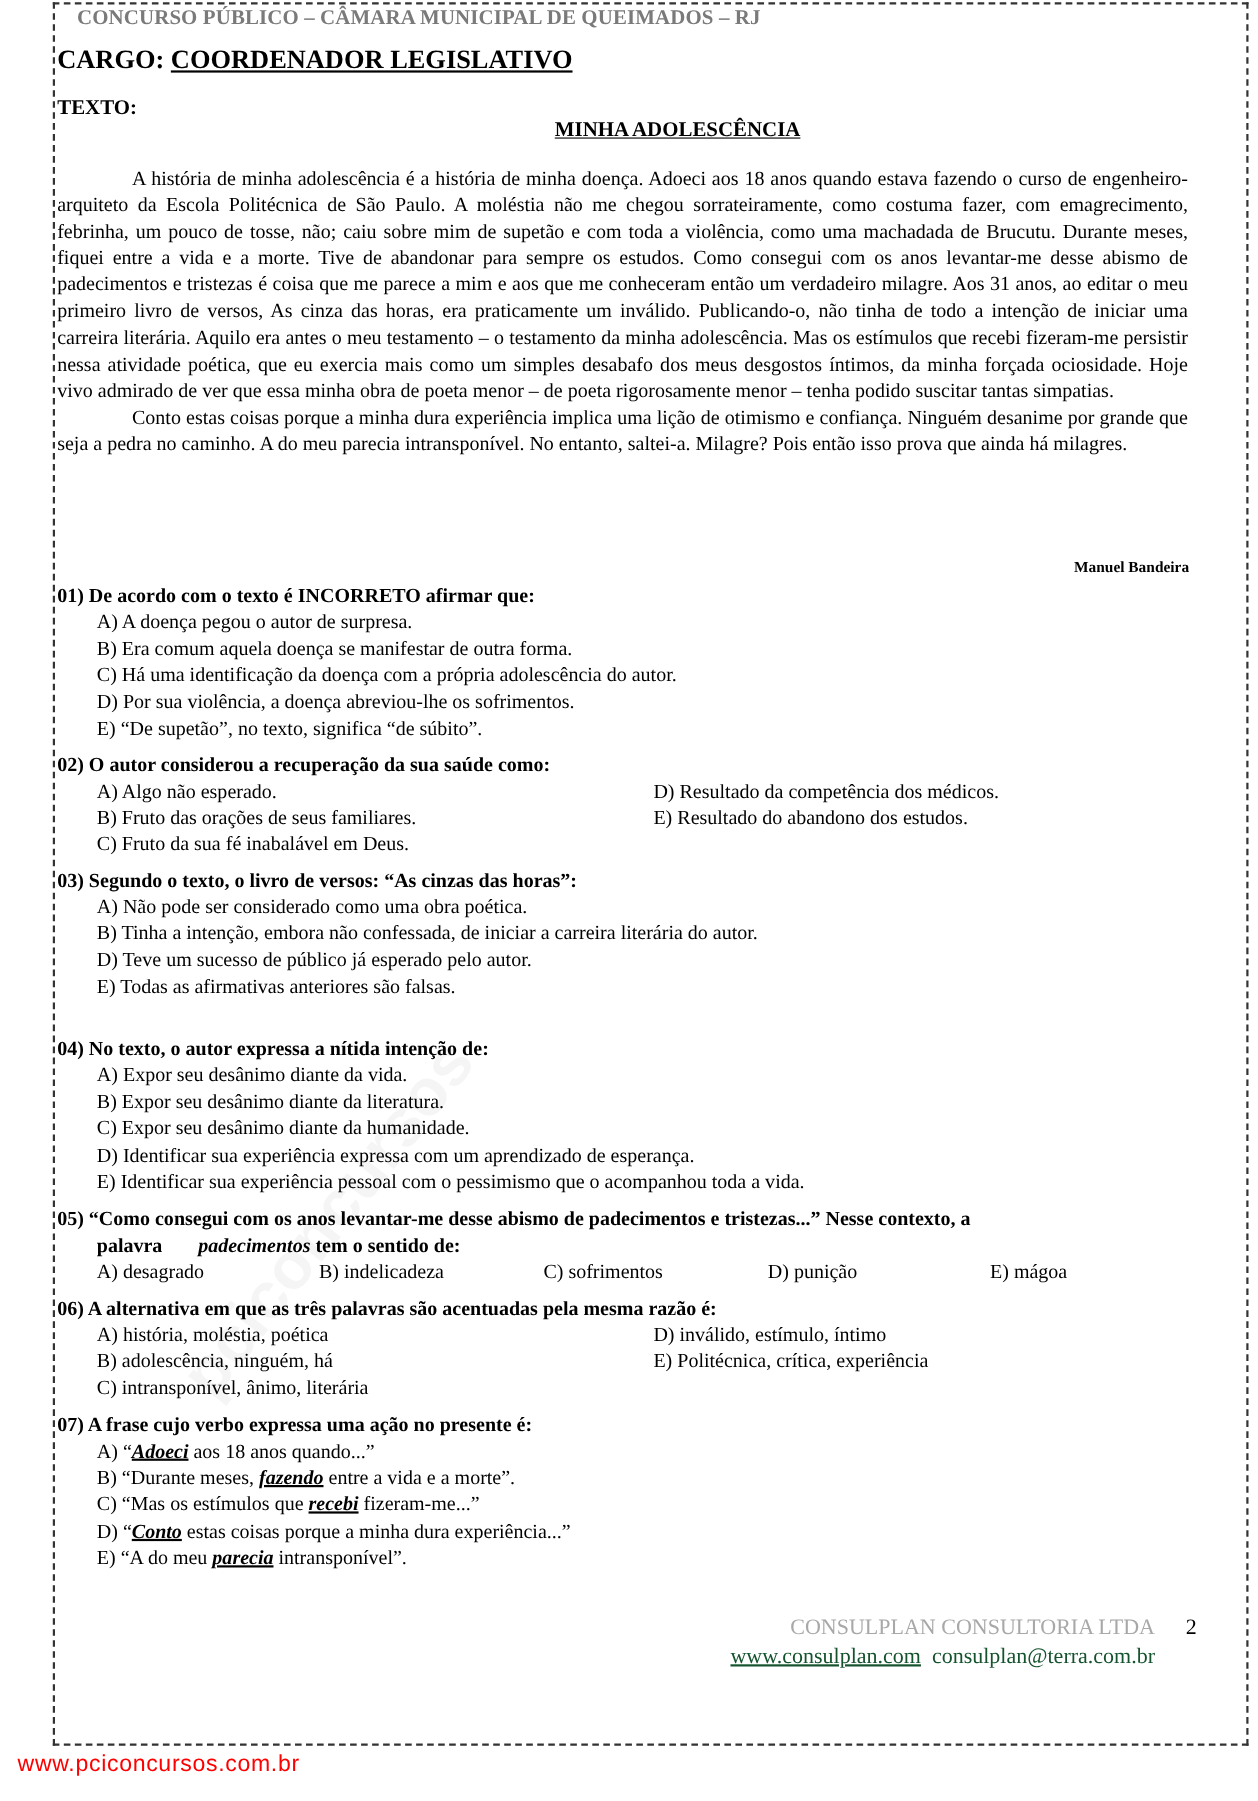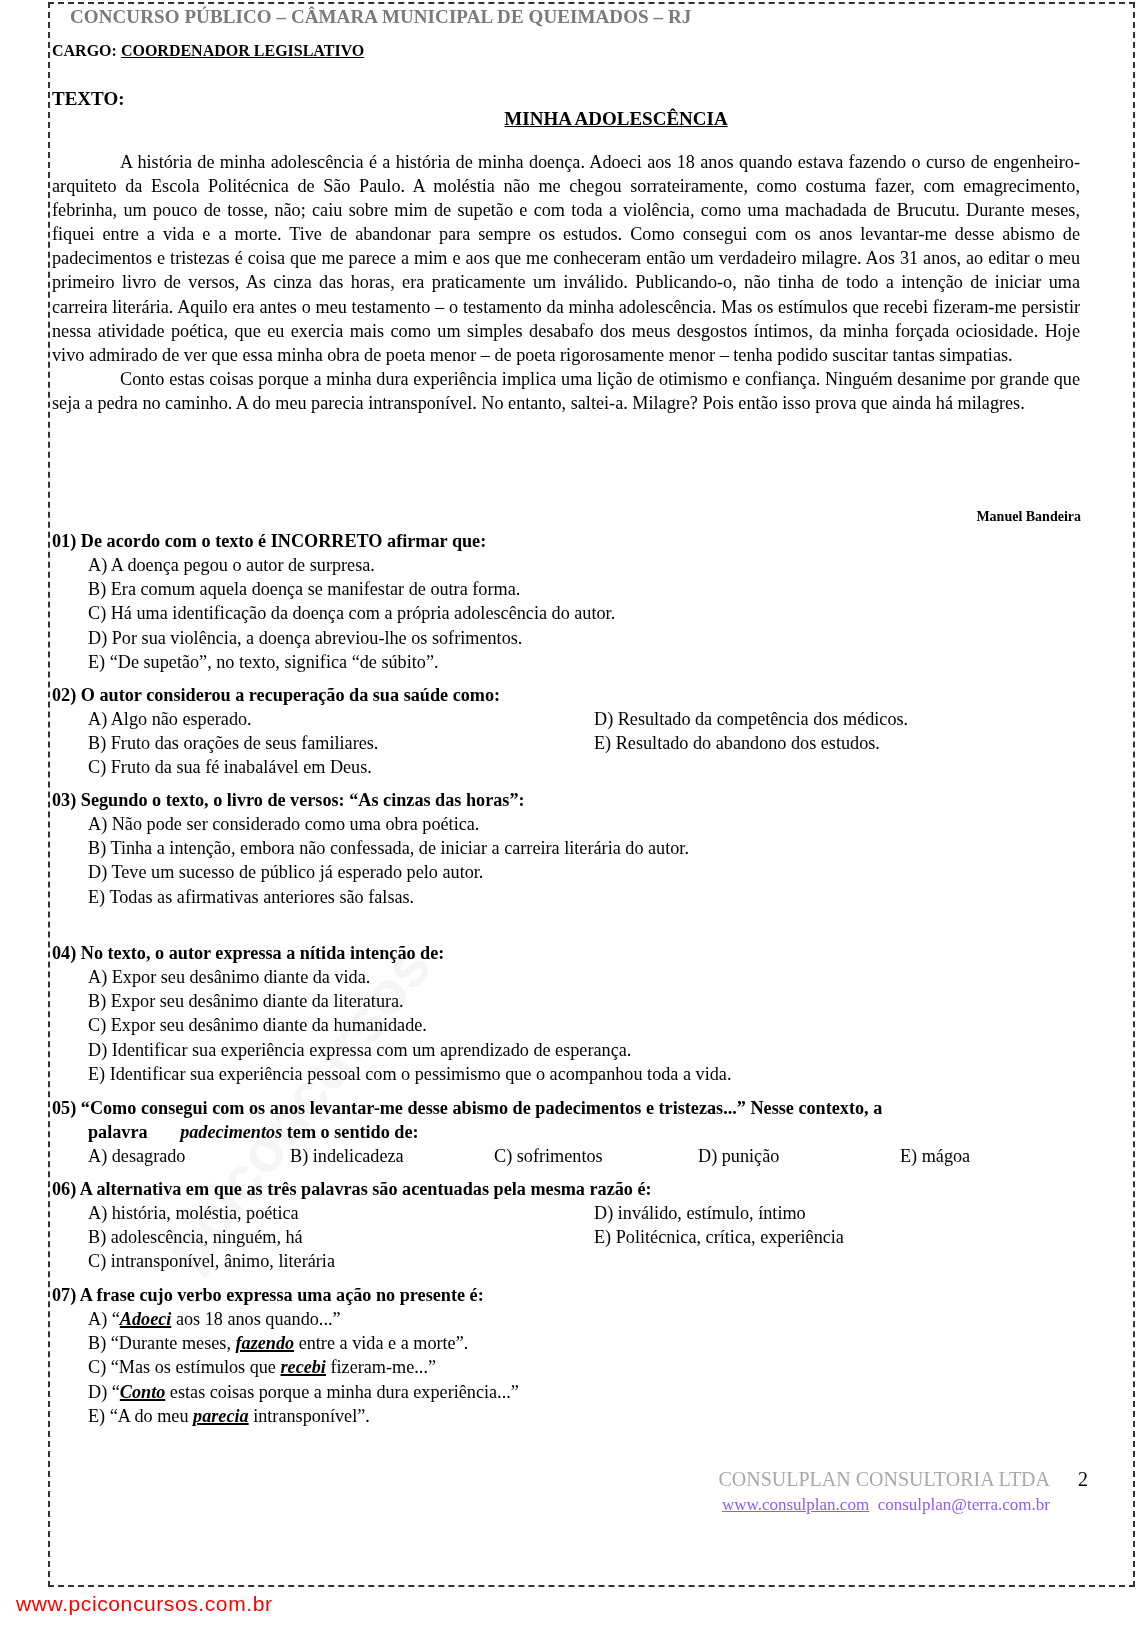--- a/index.html
+++ b/index.html
@@ -1,42 +1,42 @@
 <!DOCTYPE html>
 <html><head>
 <meta charset="utf-8">
 <style>
   html, body { margin:0; padding:0; background:#ffffff; }
   body { width:1144px; height:1637px; position:relative; overflow:hidden;
          font-family:"Liberation Serif", serif; color:#000; }
   .page { position:absolute; left:48px; top:2px; width:1087px; height:1585px;
           border:2px dashed #333; border-bottom-width:2px; box-sizing:border-box; }
   .hdr-contest { position:absolute; left:70px; top:6px; font-size:19px; font-weight:bold; color:#7a7a7a; letter-spacing:0.1px; }
-  .hdr-cargo { position:absolute; left:52px; top:42px; font-size:16px; font-weight:bold; }
+  .hdr-cargo { position:absolute; left:52px; top:42px; font-size:24px; font-weight:bold; }
   .hdr-cargo .u { text-decoration:underline; }
   .hdr-texto { position:absolute; left:52px; top:88px; font-size:19px; font-weight:bold; }
   .text-title { position:absolute; left:0; width:1144px; top:108px; text-align:center; padding-left:88px; box-sizing:border-box; font-size:19px; font-weight:bold; text-decoration:underline; }
   .text-title span { margin-left:0;text-align:right; }
   .passage { position:absolute; left:52px; top:150px; width:1028px; font-size:18.2px; line-height:24.1px; text-align:justify; }
   .passage p { margin:0; text-indent:68px; }
   .author { position:absolute; right:63px; top:509px; font-size:14px; font-weight:bold; }
   .q { position:absolute; left:52px; width:1040px; font-size:18.2px; }
   .q .stem { font-weight:bold; line-height:24px; }
   .q .stem .cont { padding-left:36px; display:block; }
   .q .opt { padding-left:36px; line-height:24.2px; white-space:nowrap; }
   .q .row { display:flex; line-height:24.2px; }
   .q .row .c1 { width:506px; padding-left:36px; white-space:nowrap; }
   .q .row .c2 { white-space:nowrap; }
   .q .five { display:flex; padding-left:36px; line-height:24px; }
   .q .five span { white-space:nowrap; }
   .bi { font-weight:bold; font-style:italic; text-decoration:underline; text-decoration-thickness:2px; }
   .it { font-style:italic;margin-left:28px; }
   .footer-co { position:absolute; right:94px; top:1468px; font-size:20px; color:#a8a8a8;margin-left:16px; }
   .footer-page { position:absolute; right:56px; top:1468px; font-size:20px; color:#000; }
-  .footer-links { position:absolute; right:94px; top:1495px; font-size:17px; color:#8b5cf6; }
+  .footer-links { position:absolute; right:94px; top:1495px; font-size:20px; color:#14532d; }
   .footer-links .lnk { text-decoration:underline; }
   .source { position:absolute; left:0; width:1144px; top:1592px; text-align:left; padding-left:16px; font-family:"Liberation Sans", sans-serif; font-size:21px; color:#ff0000; letter-spacing:0.6px; }
   .source span { position:relative; left:0; }
   .watermark { position:absolute; left:150px; top:1240px; font-family:"Liberation Sans", sans-serif; font-size:60px; font-weight:bold; color:#000; opacity:0.035; transform:rotate(-52deg); transform-origin:left top; white-space:nowrap; pointer-events:none; }
 </style>
 </head>
 <body>
 
 <div class="page"></div>
 

